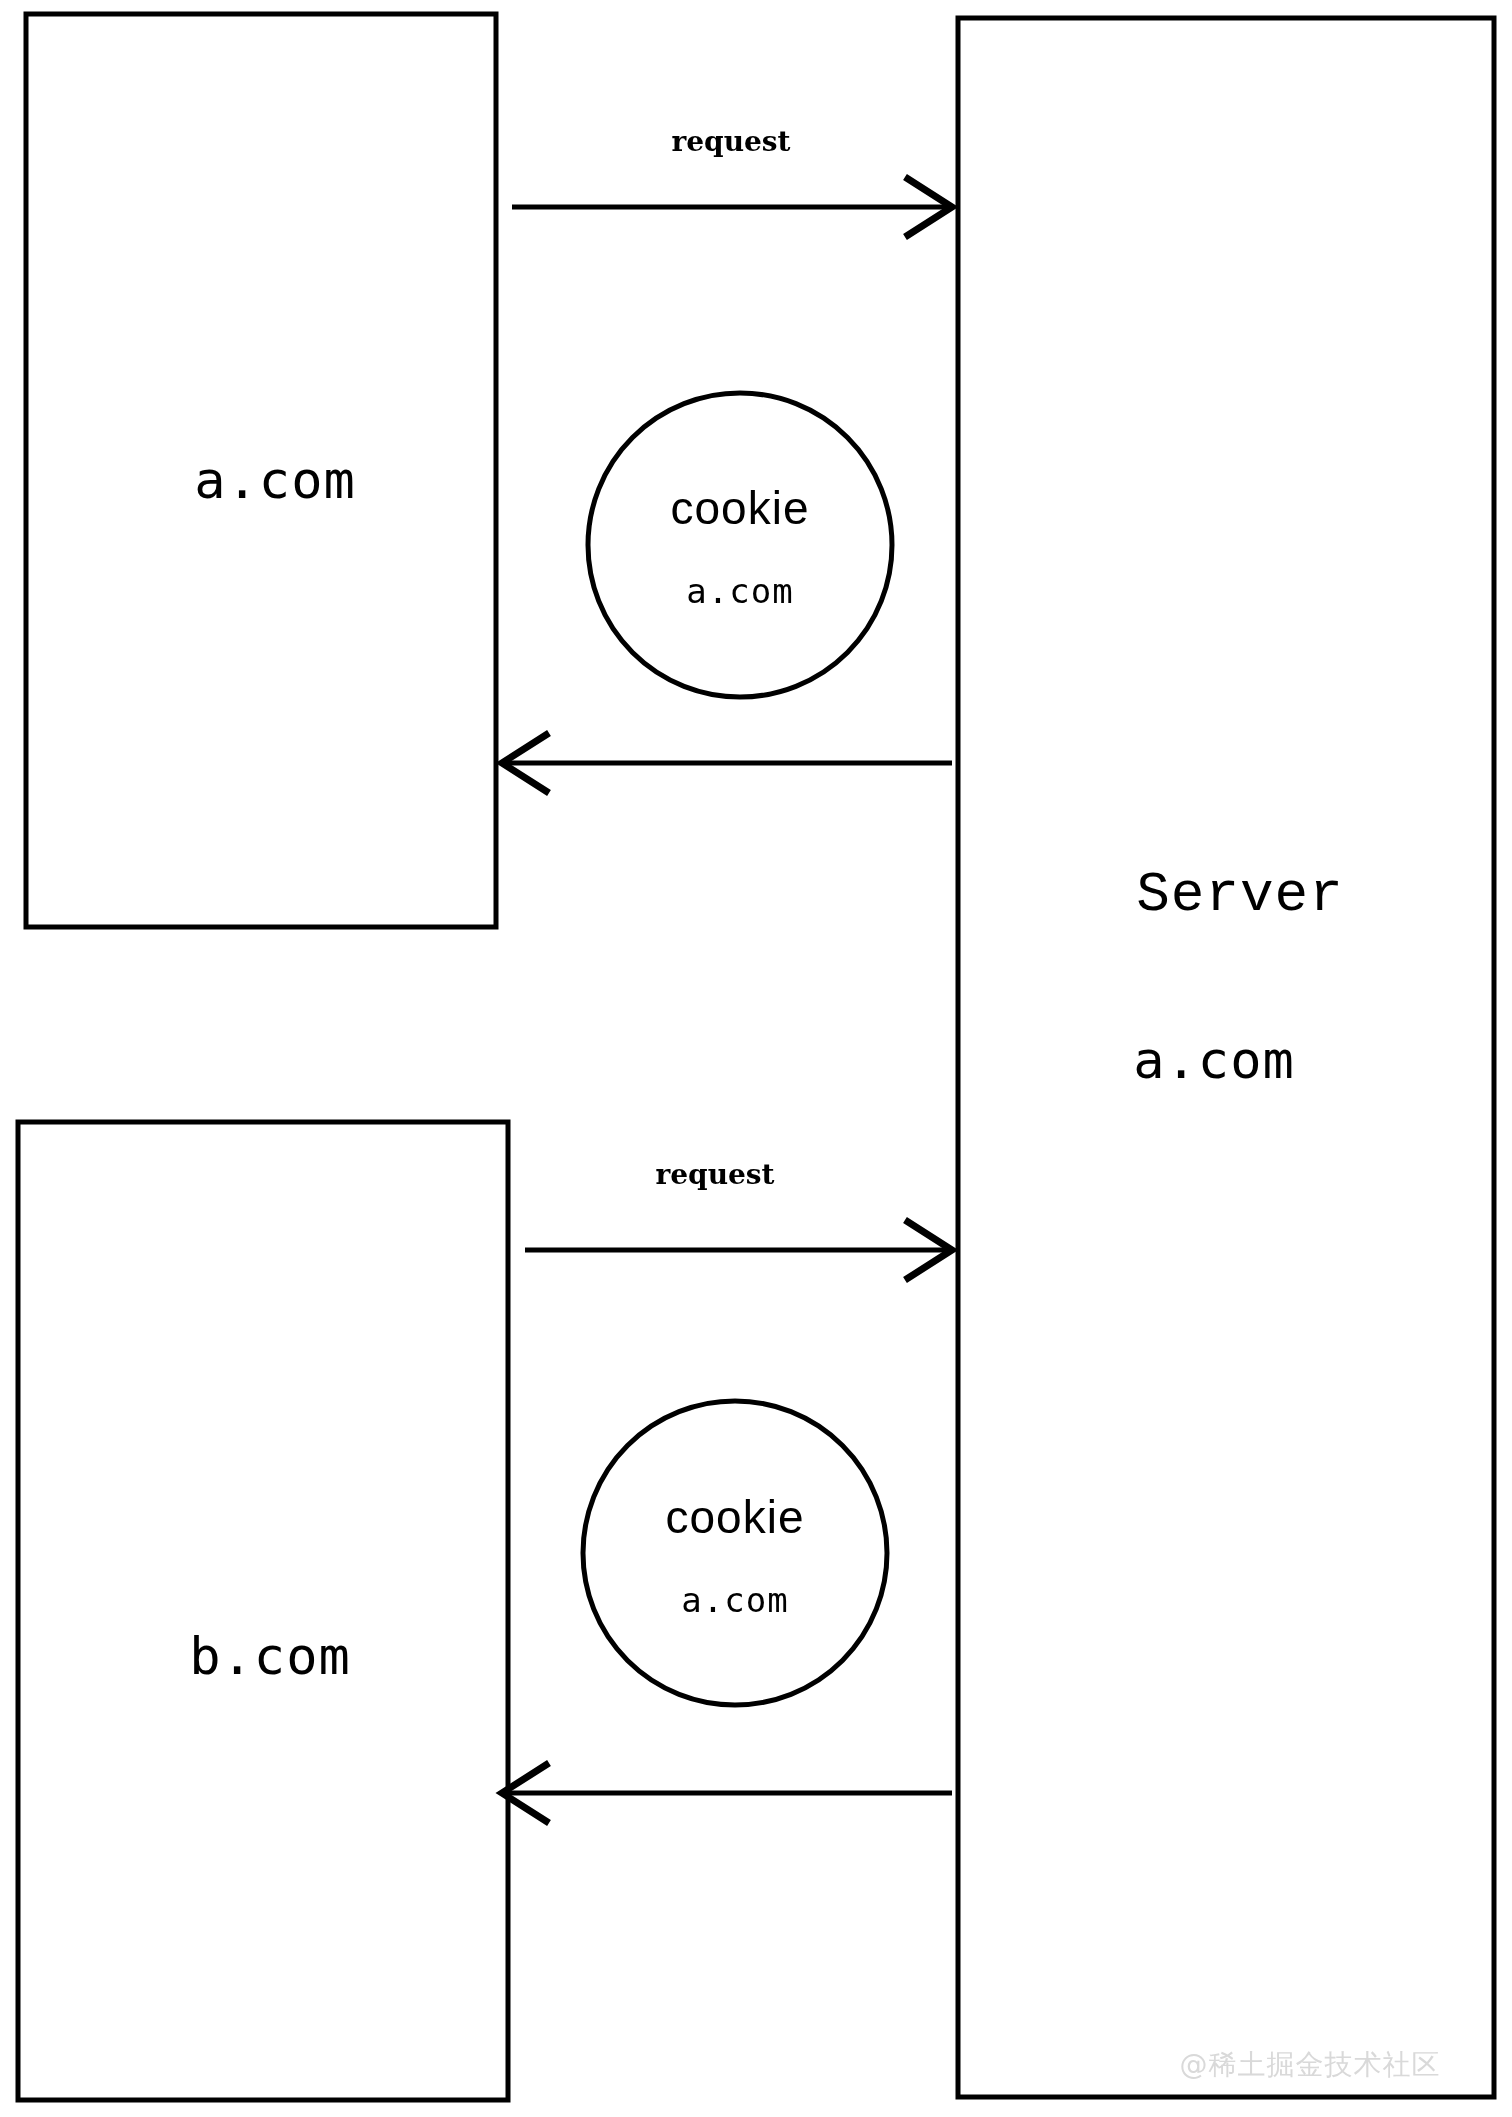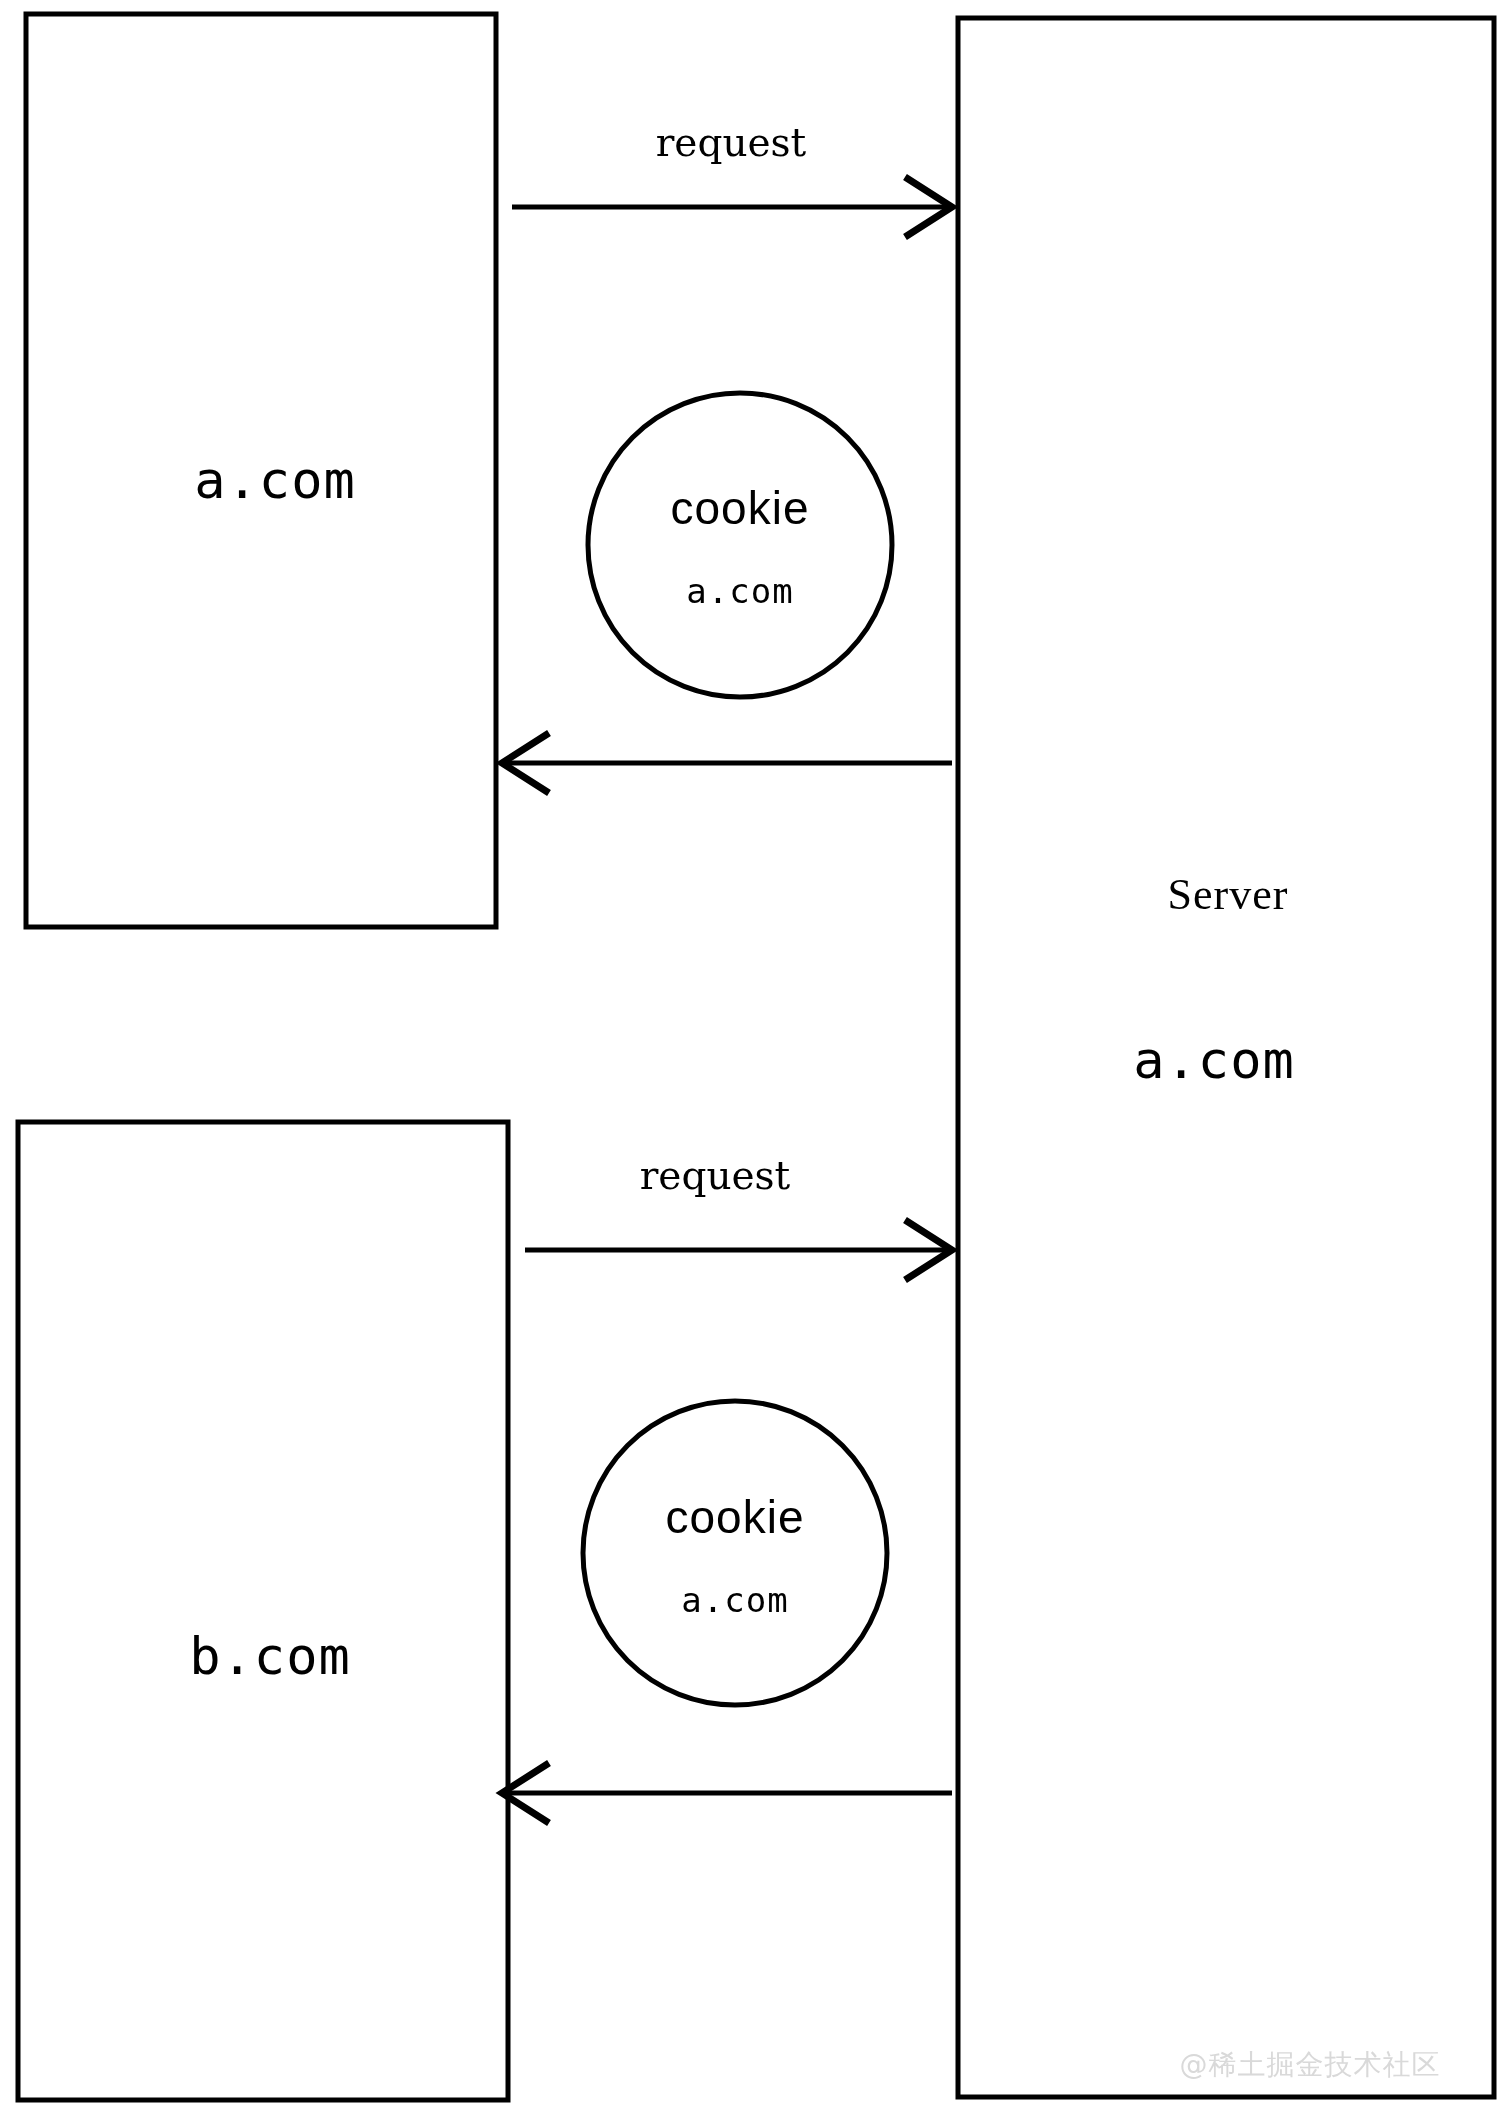--- a/index.html
+++ b/index.html
@@ -31,33 +31,35 @@
     text-align: center;
     transform: translate(-50%, -50%);
     line-height: 1;
   }
   .lbl-client {
     font-family: "DejaVu Sans Mono", monospace;
     font-size: 52px;
     letter-spacing: 1px;
   }
   .lbl-server-title {
-    font-family: Liberation Serif, serif;
-    font-size: 44px;
+    font-family: Liberation Mono, monospace;
+    font-size: 56px;
     letter-spacing: 1px;
+    margin-left: 12px;
   }
   .lbl-server-domain {
     font-family: "DejaVu Sans Mono", monospace;
     font-size: 52px;
     letter-spacing: 1px;
   }
   .lbl-arrow {
     font-family: "DejaVu Serif", serif;
-    font-size: 39px;
+    font-size: 28px;
     letter-spacing: 0px;
+    font-weight: bold;
   }
   .lbl-cookie-title {
     font-family: Liberation Sans, sans-serif;
     font-size: 46px;
     letter-spacing: 1px;
   }
   .lbl-cookie-domain {
     font-family: "DejaVu Sans Mono", monospace;
     font-size: 34px;
     letter-spacing: 1px;

